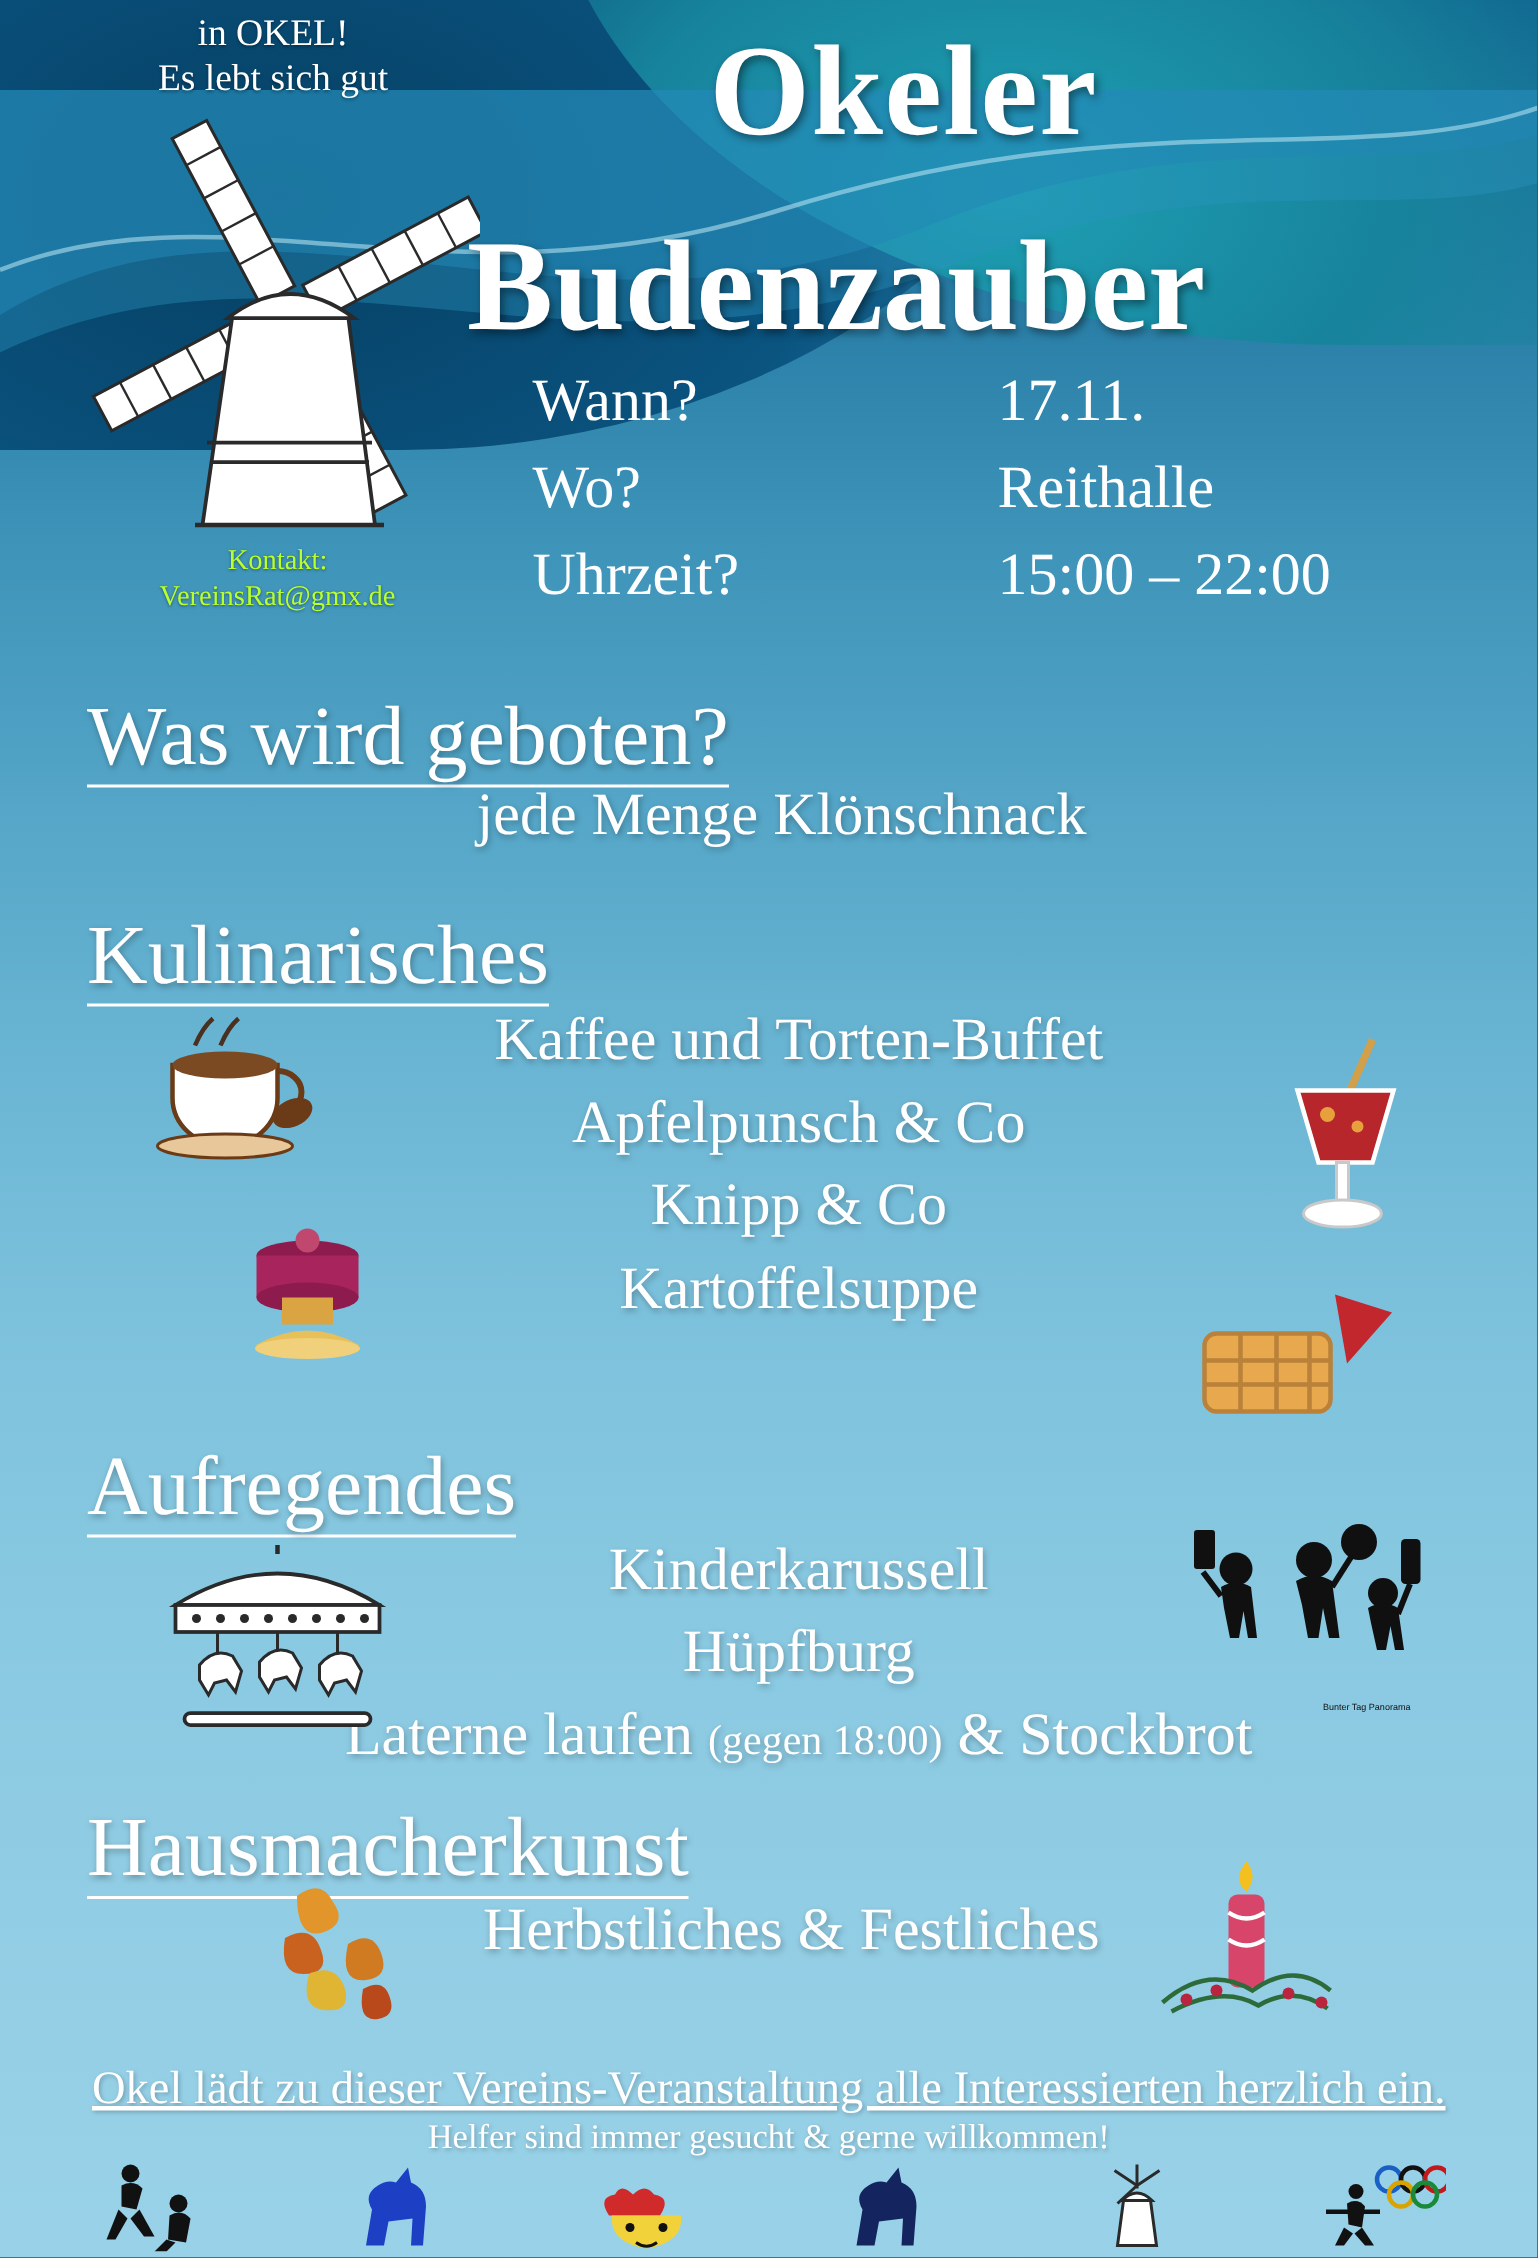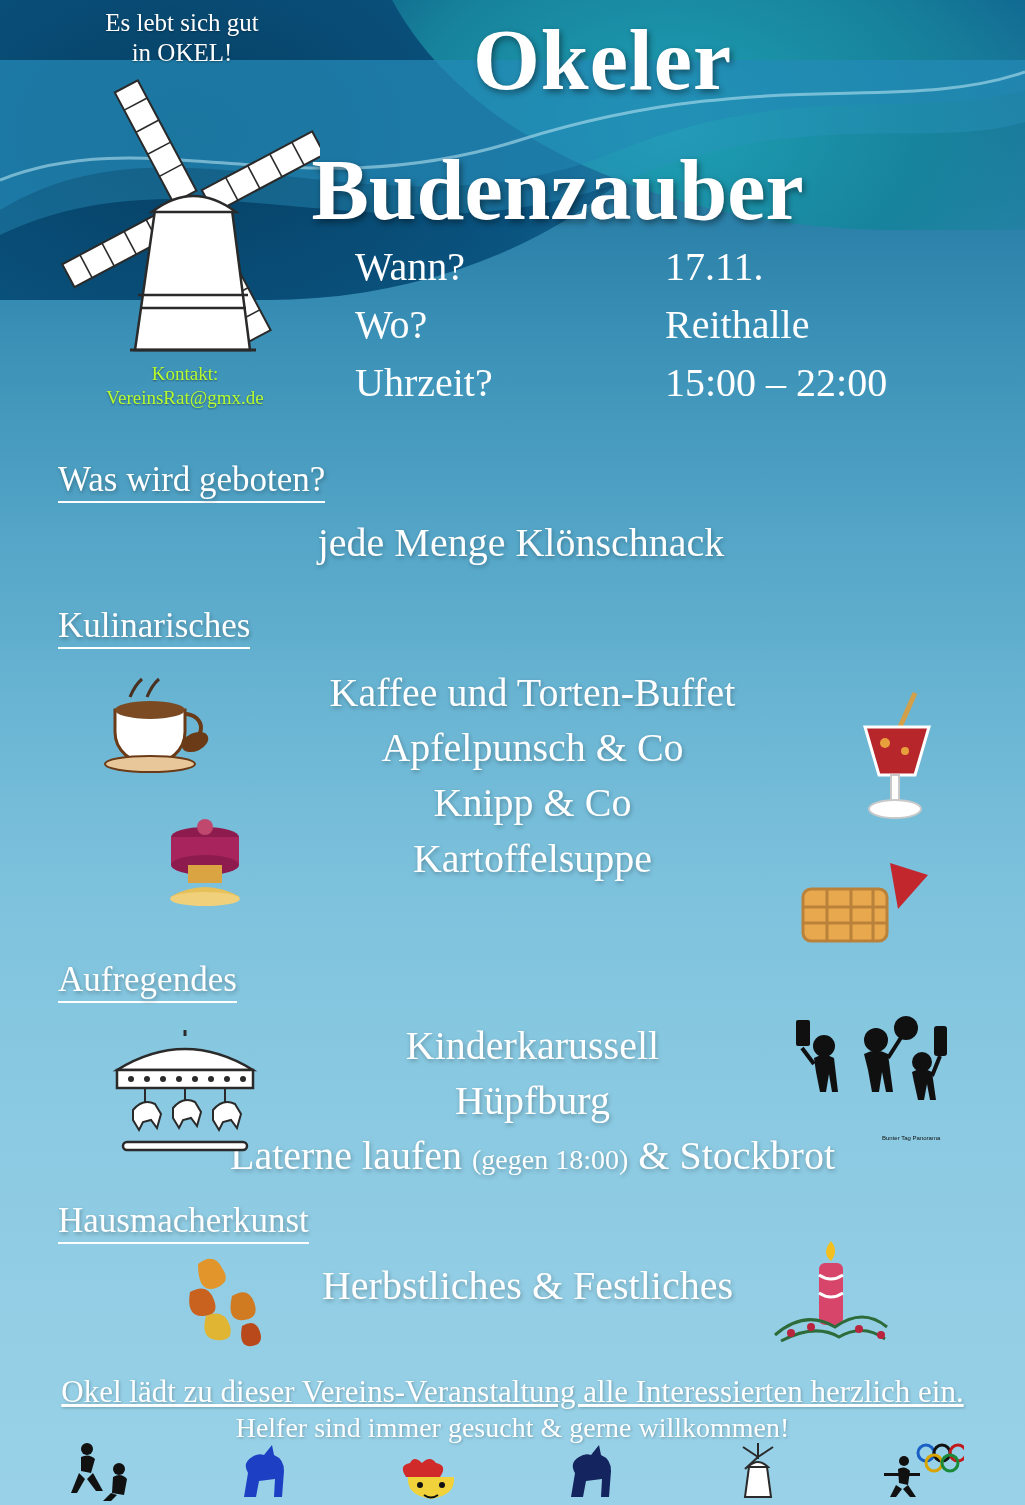--- a/index.html
+++ b/index.html
@@ -108,21 +108,21 @@
     font-size: 40px;
     line-height: 1.45;
   }
   .facts-row { display: flex; }
   .facts-q { width: 310px; }
   .facts-a { }
 
   
   .sec-head {
     position: absolute;
-    font-size: 35px;
+    font-size: 56px;
     border-bottom: 2px solid #ffffff;
     padding-bottom: 2px;
     text-shadow: 1px 2px 4px rgba(0,0,0,.30);
     line-height: 1.05;
   }
   .sec-body {
     position: absolute;
     font-size: 40px;
     line-height: 1.38;
     text-shadow: 1px 2px 4px rgba(0,0,0,.28);
@@ -145,21 +145,21 @@
     text-align: center;
     font-size: 31px;
     text-shadow: 1px 1px 3px rgba(0,0,0,.25);
     text-decoration: underline;
   }
   .foot2 {
     position: absolute;
     left: 0; top: 1412px;
     width: 1025px;
     text-align: center;
-    font-size: 28px;
+    font-size: 23px;
     text-shadow: 1px 1px 3px rgba(0,0,0,.25);
   }
   .logos {
     position: absolute;
     left: 0; top: 1438px;
     width: 1025px;
     height: 67px;
     display: flex;
     justify-content: space-around;
     align-items: flex-end;
@@ -189,22 +189,22 @@
 
   <svg class="wave" viewBox="0 0 1025 230" preserveAspectRatio="none">
     <path d="M0,150 C180,40 380,190 620,90 C790,20 920,60 1025,30 L1025,0 L0,0 Z" fill="#1d7fae" opacity="0.55"></path>
     <path d="M0,175 C200,80 390,215 640,115 C810,48 930,90 1025,62 L1025,0 L0,0 Z" fill="#2a93bf" opacity="0.40"></path>
     <path d="M0,120 C150,60 300,150 520,80 C760,5 900,55 1025,12" fill="none" stroke="#bfe9f5" stroke-width="3" opacity="0.55"></path>
   </svg>
 
   <div class="content">
 
     <div class="slogan">
+      <div>in OKEL!</div>
       <div>Es lebt sich gut</div>
-      <div>in OKEL!</div>
     </div>
 
     <div class="mill-wrap">
       <svg viewBox="0 0 260 300" width="260" height="300">
         <g stroke="#ffffff" stroke-width="4" fill="none">
 
           <g transform="translate(132,150)">
             <g transform="rotate(-28)">
               <rect x="-13" y="-140" width="26" height="125" fill="#ffffff" stroke="#2a2a2a" stroke-width="2"></rect>
               <rect x="-13" y="18" width="26" height="125" fill="#ffffff" stroke="#2a2a2a" stroke-width="2"></rect>

